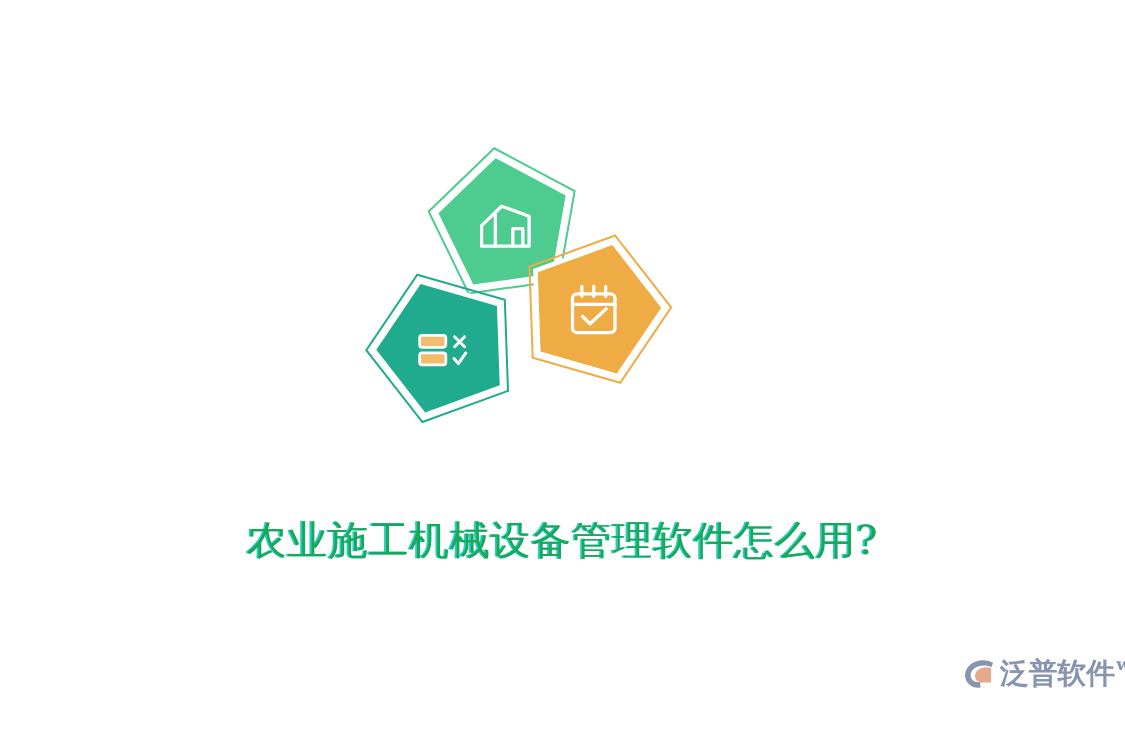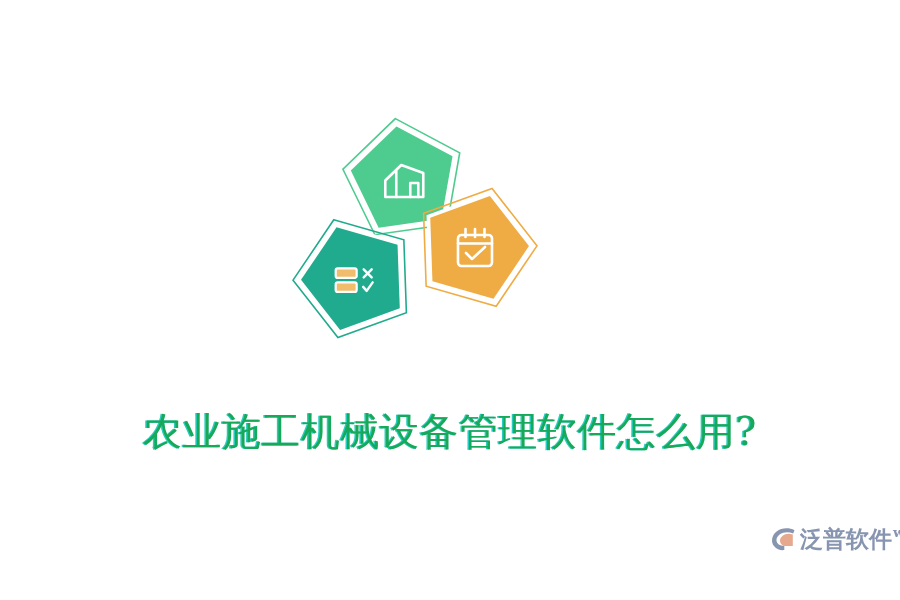--- a/index.html
+++ b/index.html
@@ -37,21 +37,21 @@
   }
 
   
   #headline {
     position: absolute;
     left: 0;
     top: 406px;
     width: 900px;
     text-align: center;
     font-family: "DejaVu Serif", "Liberation Serif", serif;
-    font-size: 39px;
+    font-size: 32px;
     line-height: 52px;
     font-weight: 400;
     letter-spacing: 0.5px;
     color: #17A85A;
     text-shadow: -1.5px 0 0 rgba(0, 196, 180, 0.85);
     white-space: nowrap;
   }
 
   
   #watermark {

